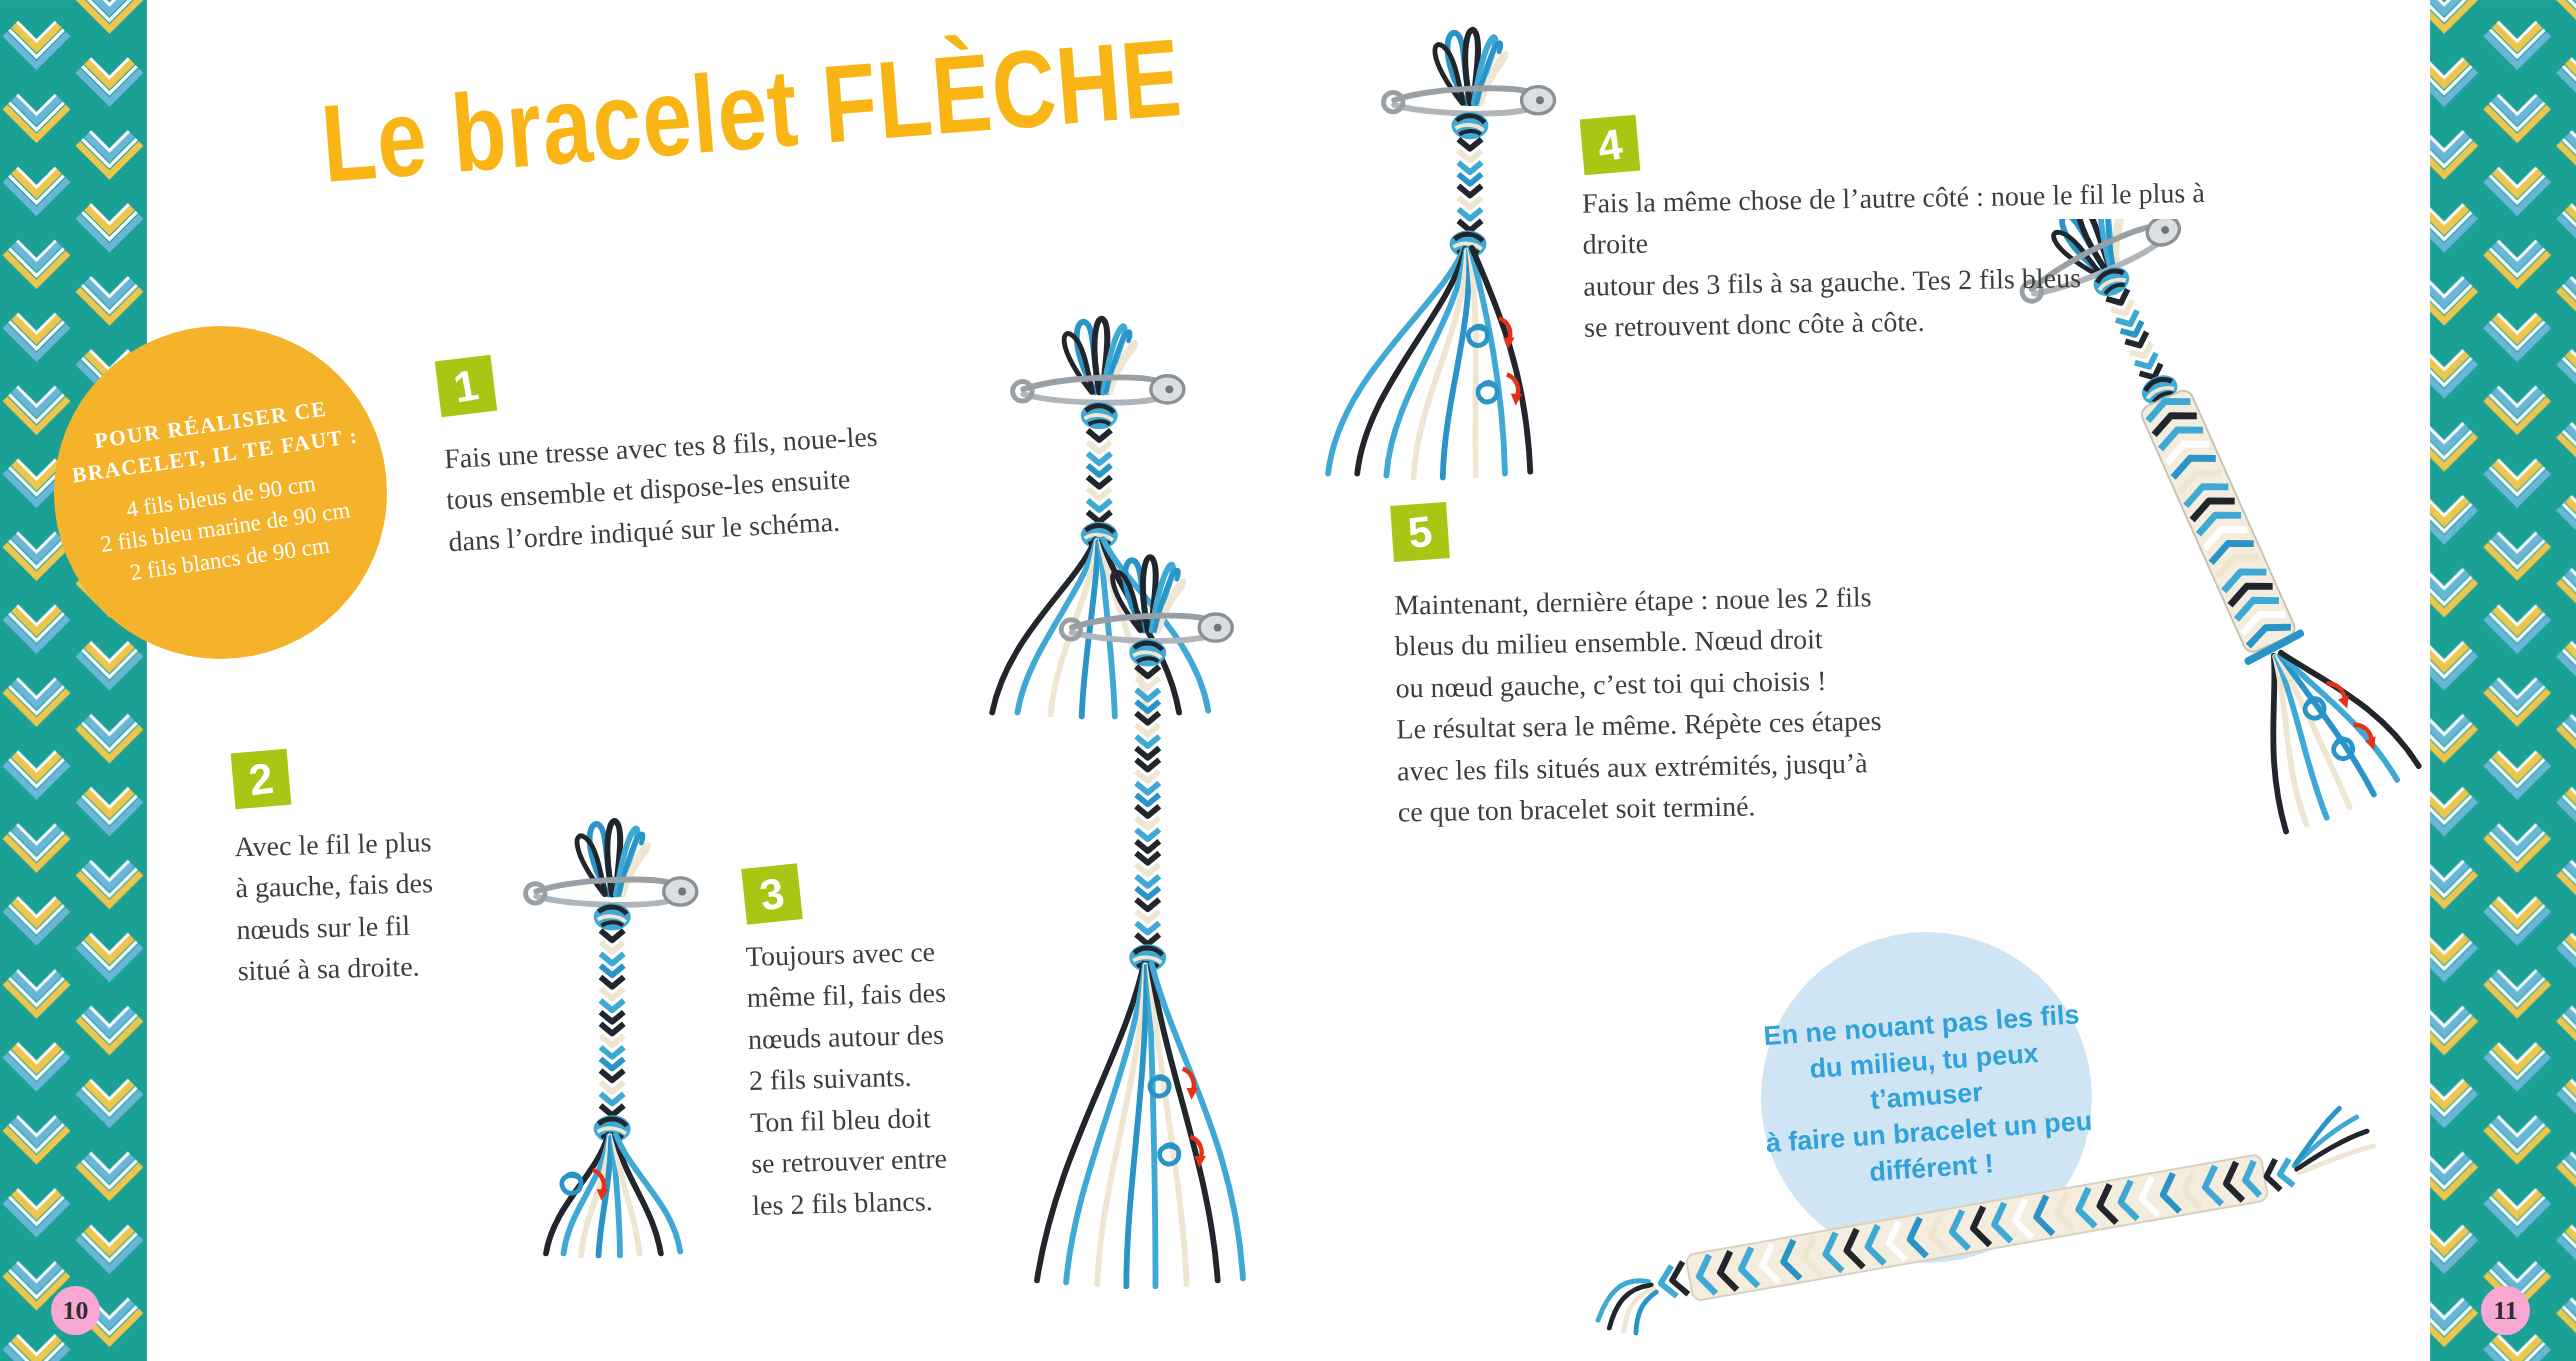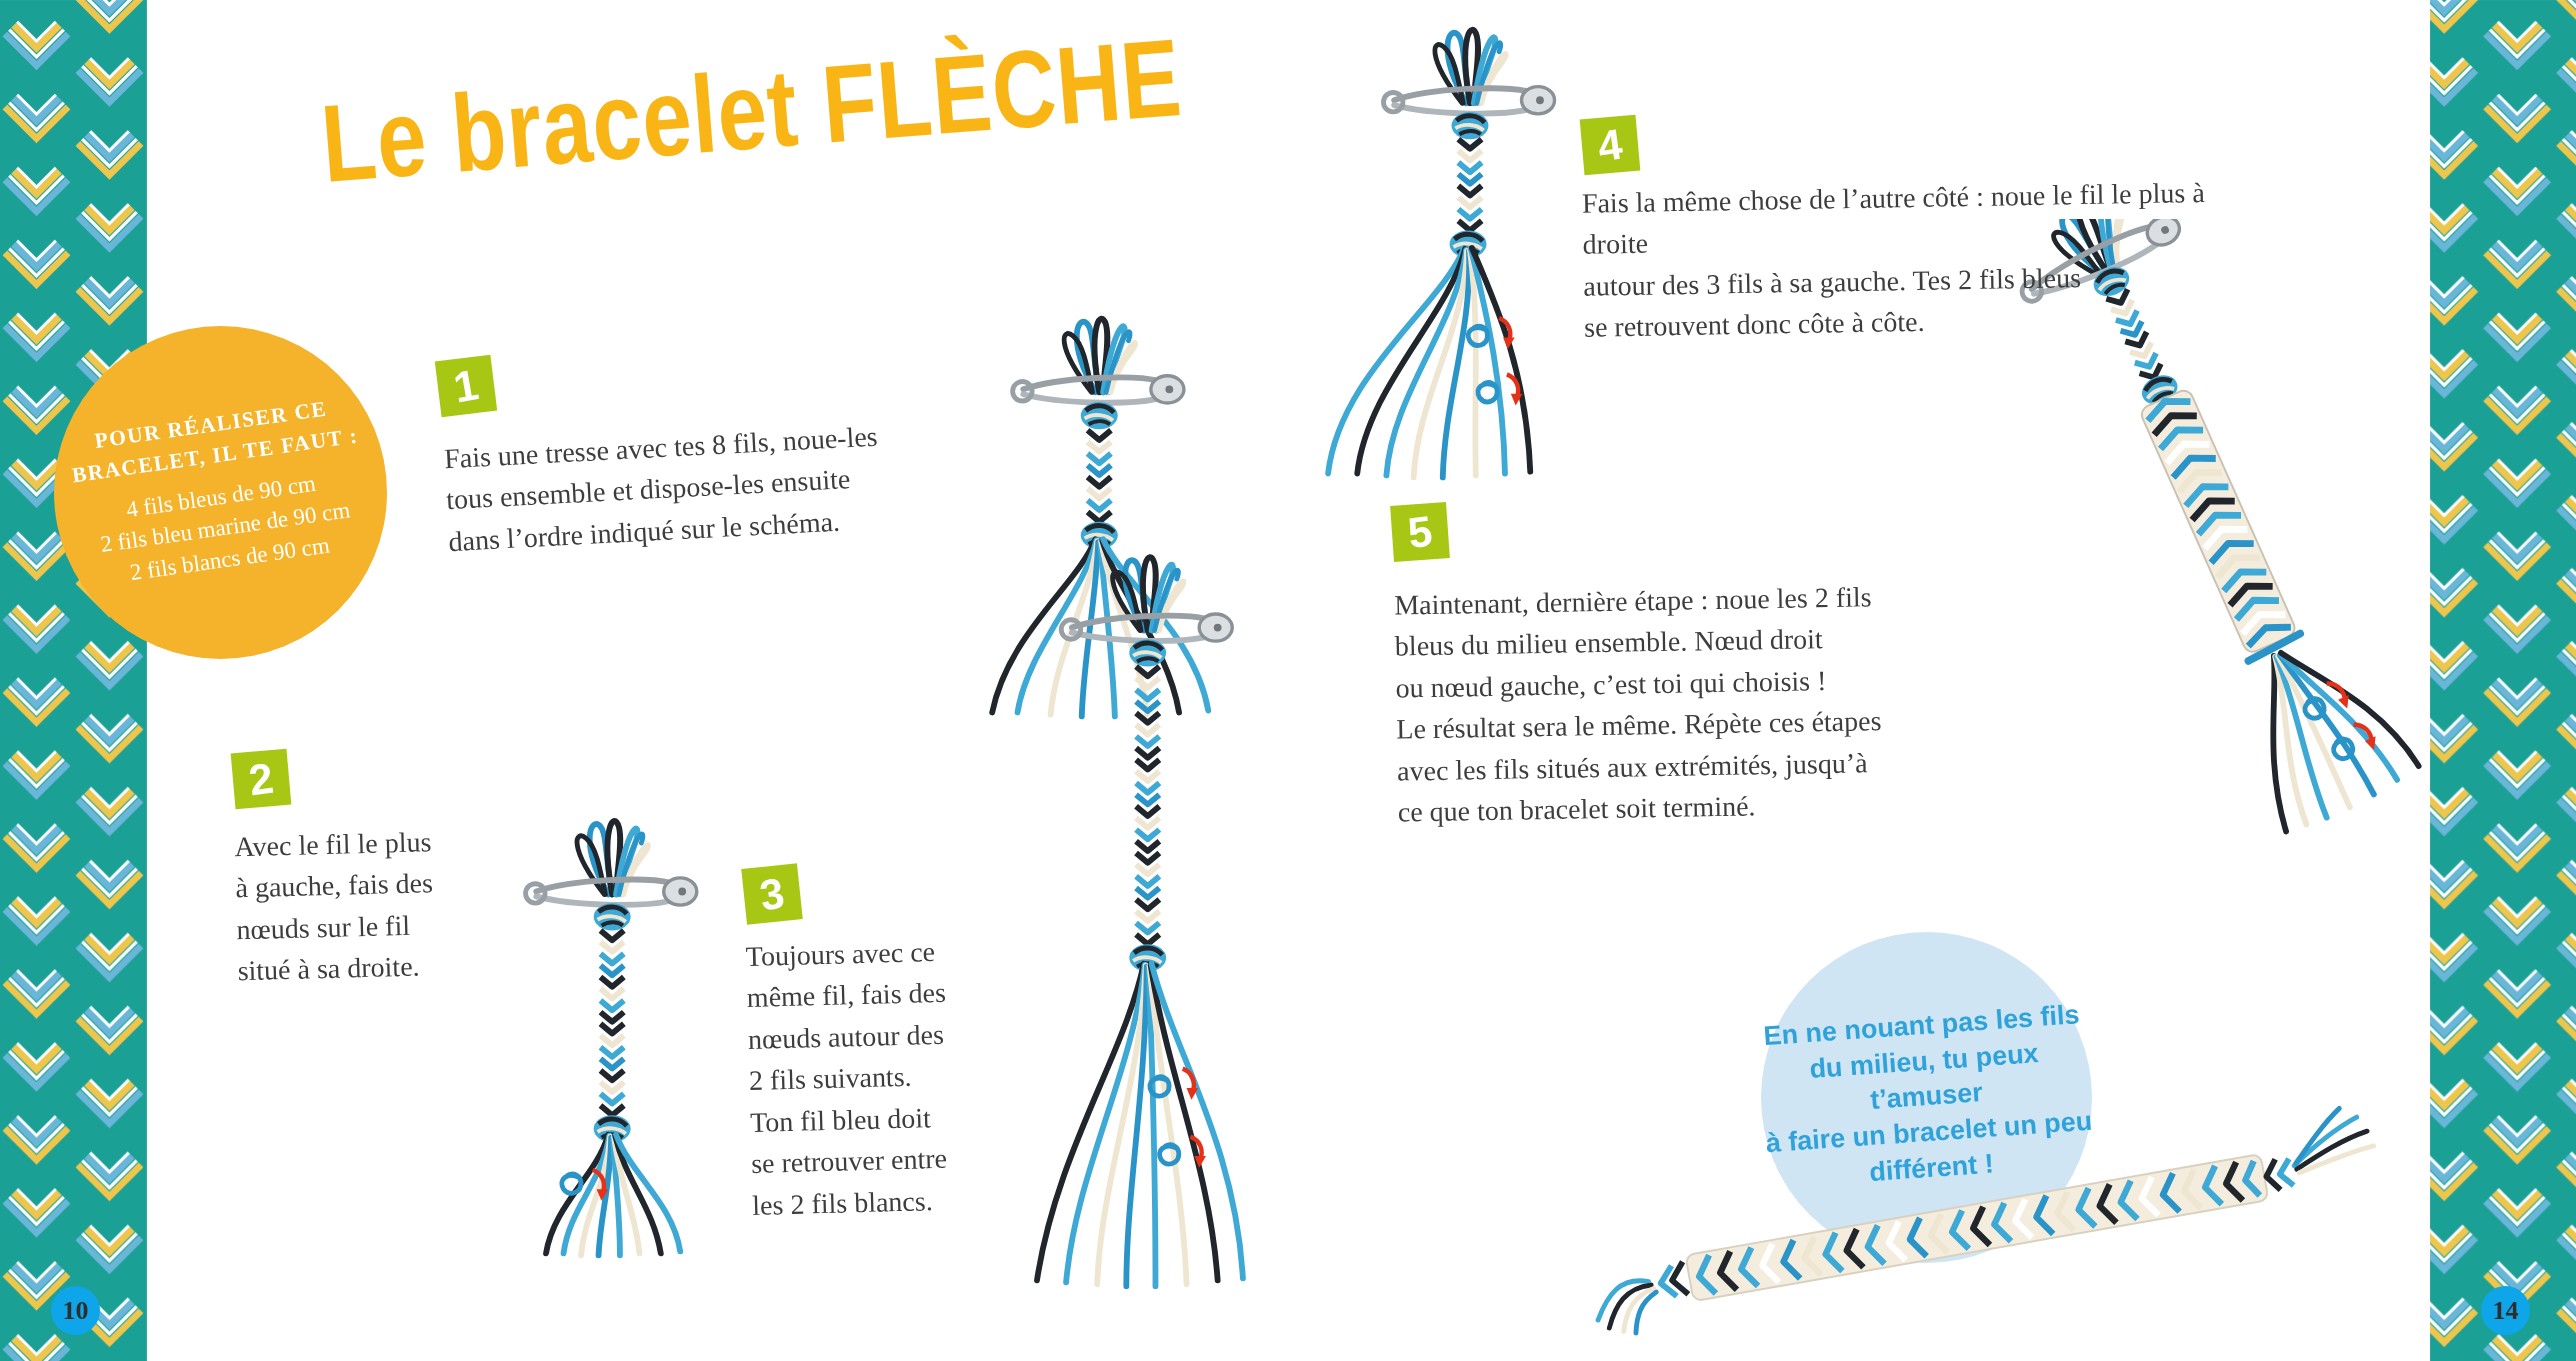--- a/index.html
+++ b/index.html
@@ -31,21 +31,21 @@
               transform:rotate(-3deg);}
 
   .step-text{position:absolute;font-size:28px;line-height:1.48;white-space:pre-line;}
 
   .bubble{position:absolute;left:1761px;top:932px;width:331px;height:331px;border-radius:50%;
           background:var(--bubble-bg);display:flex;align-items:center;justify-content:center;
           text-align:center;}
   .bubble-text{font-family:"Liberation Sans",sans-serif;font-weight:bold;color:var(--bubble-text);
                font-size:27px;line-height:1.32;white-space:pre-line;transform:rotate(-4deg);}
 
-  .page-dot{position:absolute;width:49px;height:49px;border-radius:50%;background:#0ea5e9;
+  .page-dot{position:absolute;width:49px;height:49px;border-radius:50%;background:#f9a8d4;
             display:flex;align-items:center;justify-content:center;font-weight:bold;
             font-size:26px;color:#2e2e2e;}
 </style>
 </head>
 <body>
 
 <div class="spread">
 
   <svg class="abs" width="2576" height="1362" viewBox="0 0 2648 1400">
     <defs>
@@ -367,17 +367,17 @@
 bleus du milieu ensemble. Nœud droit
 ou nœud gauche, c’est toi qui choisis !
 Le résultat sera le même. Répète ces étapes
 avec les fils situés aux extrémités, jusqu’à
 ce que ton bracelet soit terminé.</div>
 
   <div class="page-dot" style="left:51px;top:1286px;">
     <span>10</span>
   </div>
   <div class="page-dot" style="left:2481px;top:1286px;">
-    <span>14</span>
+    <span>11</span>
   </div>
 
 </div>
 
 
 </body></html>

